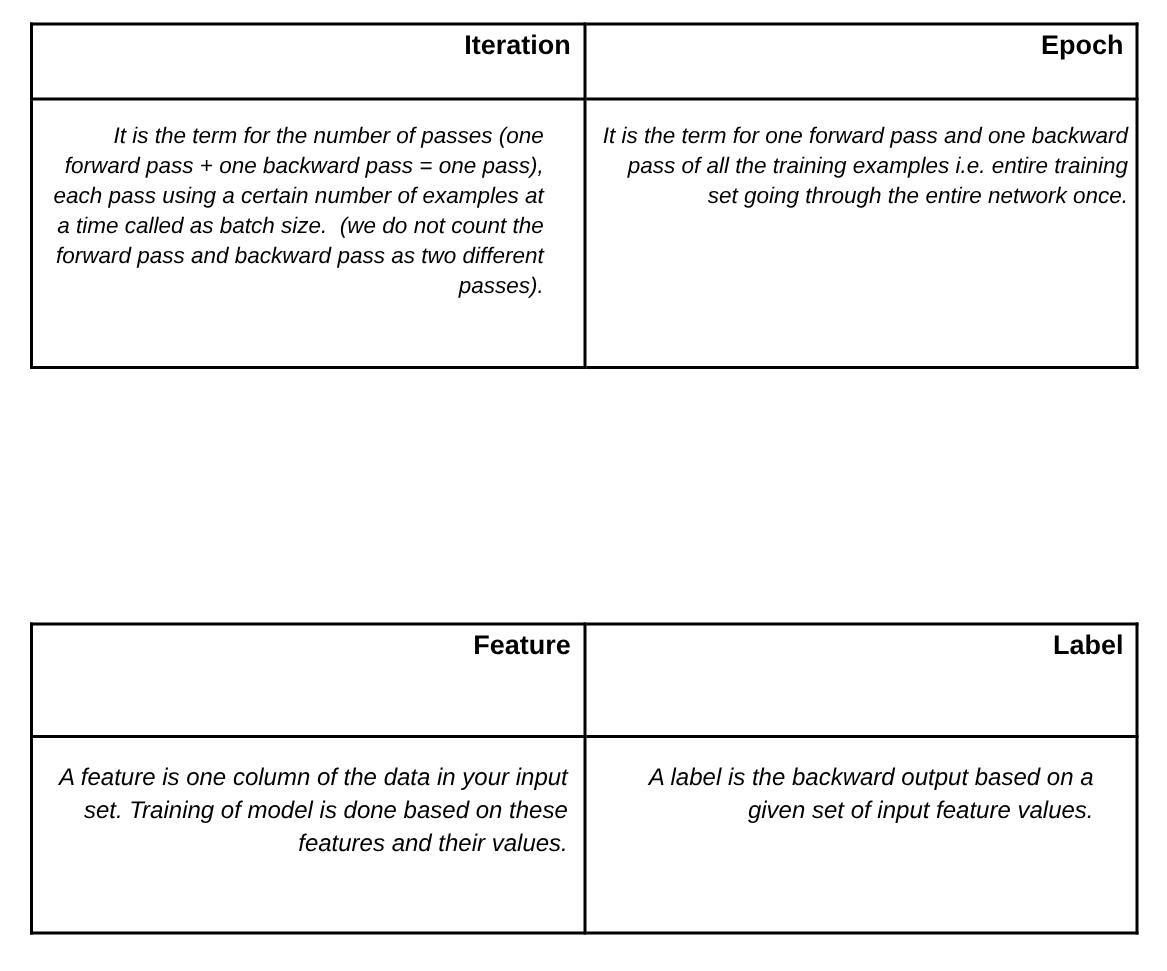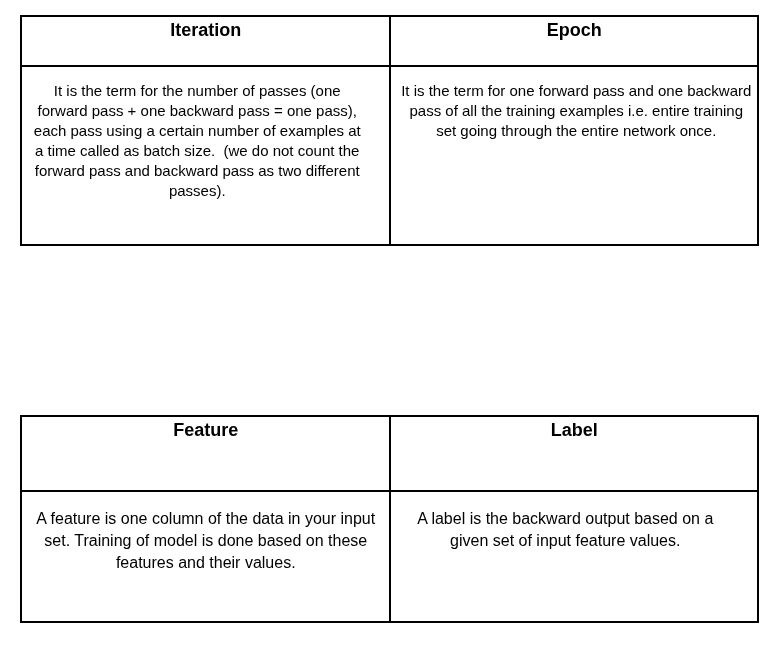--- a/index.html
+++ b/index.html
@@ -17,30 +17,31 @@
   }
   table.def-table {
     position: absolute;
     border-collapse: collapse;
     table-layout: fixed;
     background: #ffffff;
   }
   .def-table th, .def-table td {
     border: 2px solid #000000;
     vertical-align: top;
-    text-align: center;
+    text-align: right;
   }
   .def-table th {
     font-size: 18px;
     font-weight: bold;
     padding: 3px 8px 0 9px;
   }
   .def-table td {
     font-weight: normal;
     white-space: pre-wrap;
+    font-style: italic;
   }
   
   .t1 {
     left: 20px;
     top: 15px;
     width: 739px;
   }
   .t1 th { height: 45px; }
   .t1 td {
     font-size: 15px;

